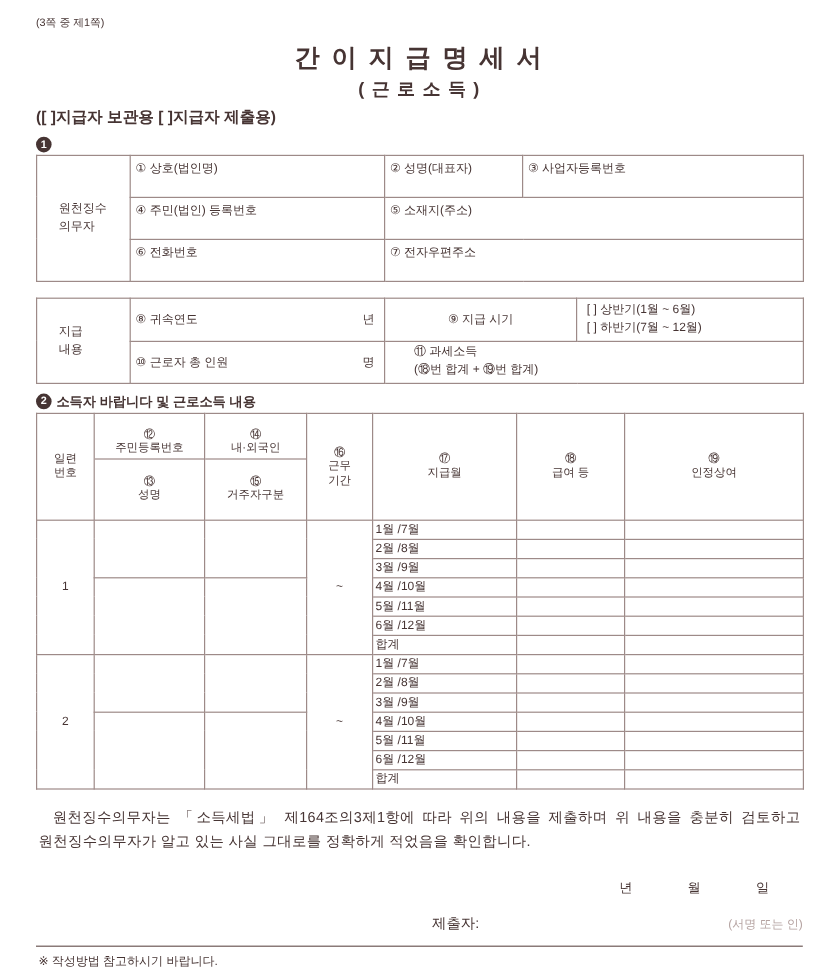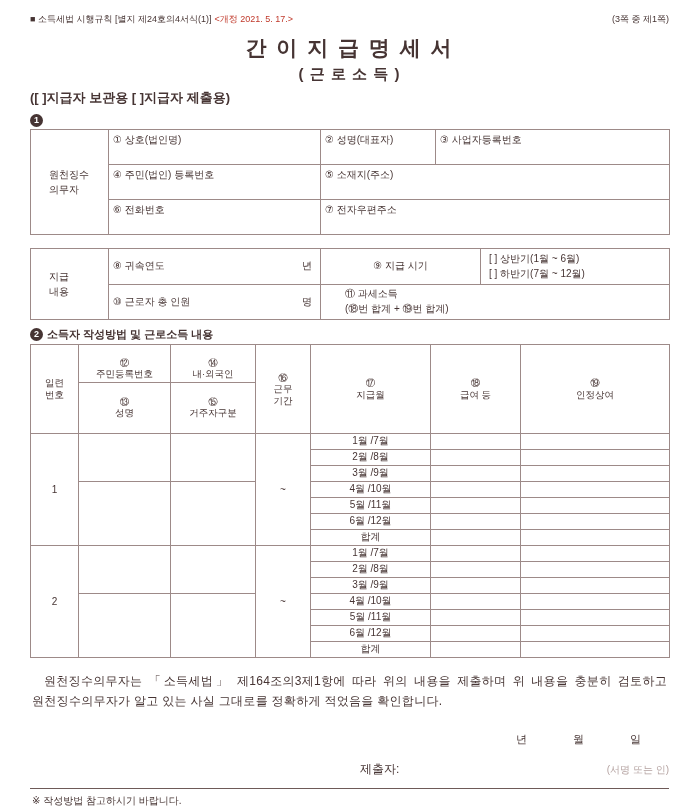--- a/index.html
+++ b/index.html
@@ -50,42 +50,39 @@
   .halfbox{vertical-align:middle;padding:2px 8px;line-height:1.55;}
   .taxable{vertical-align:middle;text-align:left;padding-left:24px;line-height:1.45;}
 
   
   .t3 th{font-weight:normal;}
   .t3 thead th{height:56px;vertical-align:middle;text-align:center;white-space:pre-line;line-height:1.2;font-size:9.5px;padding:0;}
   .split{padding:0;}
   .half{height:27px;display:flex;align-items:center;justify-content:center;white-space:pre-line;text-align:center;line-height:1.15;}
   .half:first-child{border-bottom:1px solid var(--line);}
   .t3 tbody td{height:16px;padding:0 2px;}
-  .mon{text-align:center;font-size:9.5px;margin-left:45px;}
+  .mon{font-size:9.5px;margin-left:45px;}
   .serialcell{text-align:center;vertical-align:middle;font-size:10px;}
   .tilde{text-align:center;vertical-align:middle;}
 
   
   .decl{font-size:12px;line-height:1.7;margin:13px 2px 0;text-align:justify;text-indent:12px;word-break:keep-all;letter-spacing:0.3px;}
   .dateline{display:flex;justify-content:flex-end;gap:46px;padding-right:28px;font-size:11px;margin-top:20px;}
   .submitline{display:flex;align-items:baseline;font-size:12px;margin-top:14px;}
   .submit-label{margin-left:330px;}
   .sign-hint{margin-left:auto;color:var(--faint);font-size:10px;text-align:right;}
   .rule{border-top:1px solid var(--line-strong);margin-top:10px;}
   .noteline{font-size:10px;padding:5px 2px 4px;}
 </style>
 </head>
 <body>
 
 <div class="page">
 
   <div class="topline">
-    <div>
-      <span>■ 소득세법 시행규칙 [별지 제24호의4서식(1)]</span><span class="red">&lt;개정 2021. 5. 17.&gt;</span>
-    </div>
     <span>(3쪽 중 제1쪽)</span>
   </div>
 
   <div class="title">간 이 지 급 명 세 서</div>
   <div class="subtitle">( 근 로 소 득 )</div>
   <div class="usage">([ ]지급자 보관용  [ ]지급자 제출용)</div>
 
   <div class="sec-h">
     <span class="marker">1</span>
   </div>
@@ -149,21 +146,21 @@
       <td class="taxable" colspan="2">
         <div>⑪ 과세소득</div>
         <div>(⑱번 합계 + ⑲번 합계)</div>
       </td>
     </tr>
   </tbody>
     </table>
 
   <div class="sec-h">
     <span class="marker">2</span>
-    <span>소득자 작성방법 및 근로소득 내용</span>
+    <span>소득자 바랍니다 및 근로소득 내용</span>
   </div>
 
   <table class="tbl t3">
     <colgroup>
       <col style="width:48px">
         <col style="width:92px">
         <col style="width:85px">
         <col style="width:55px">
       <col style="width:120px">
         <col style="width:90px">

